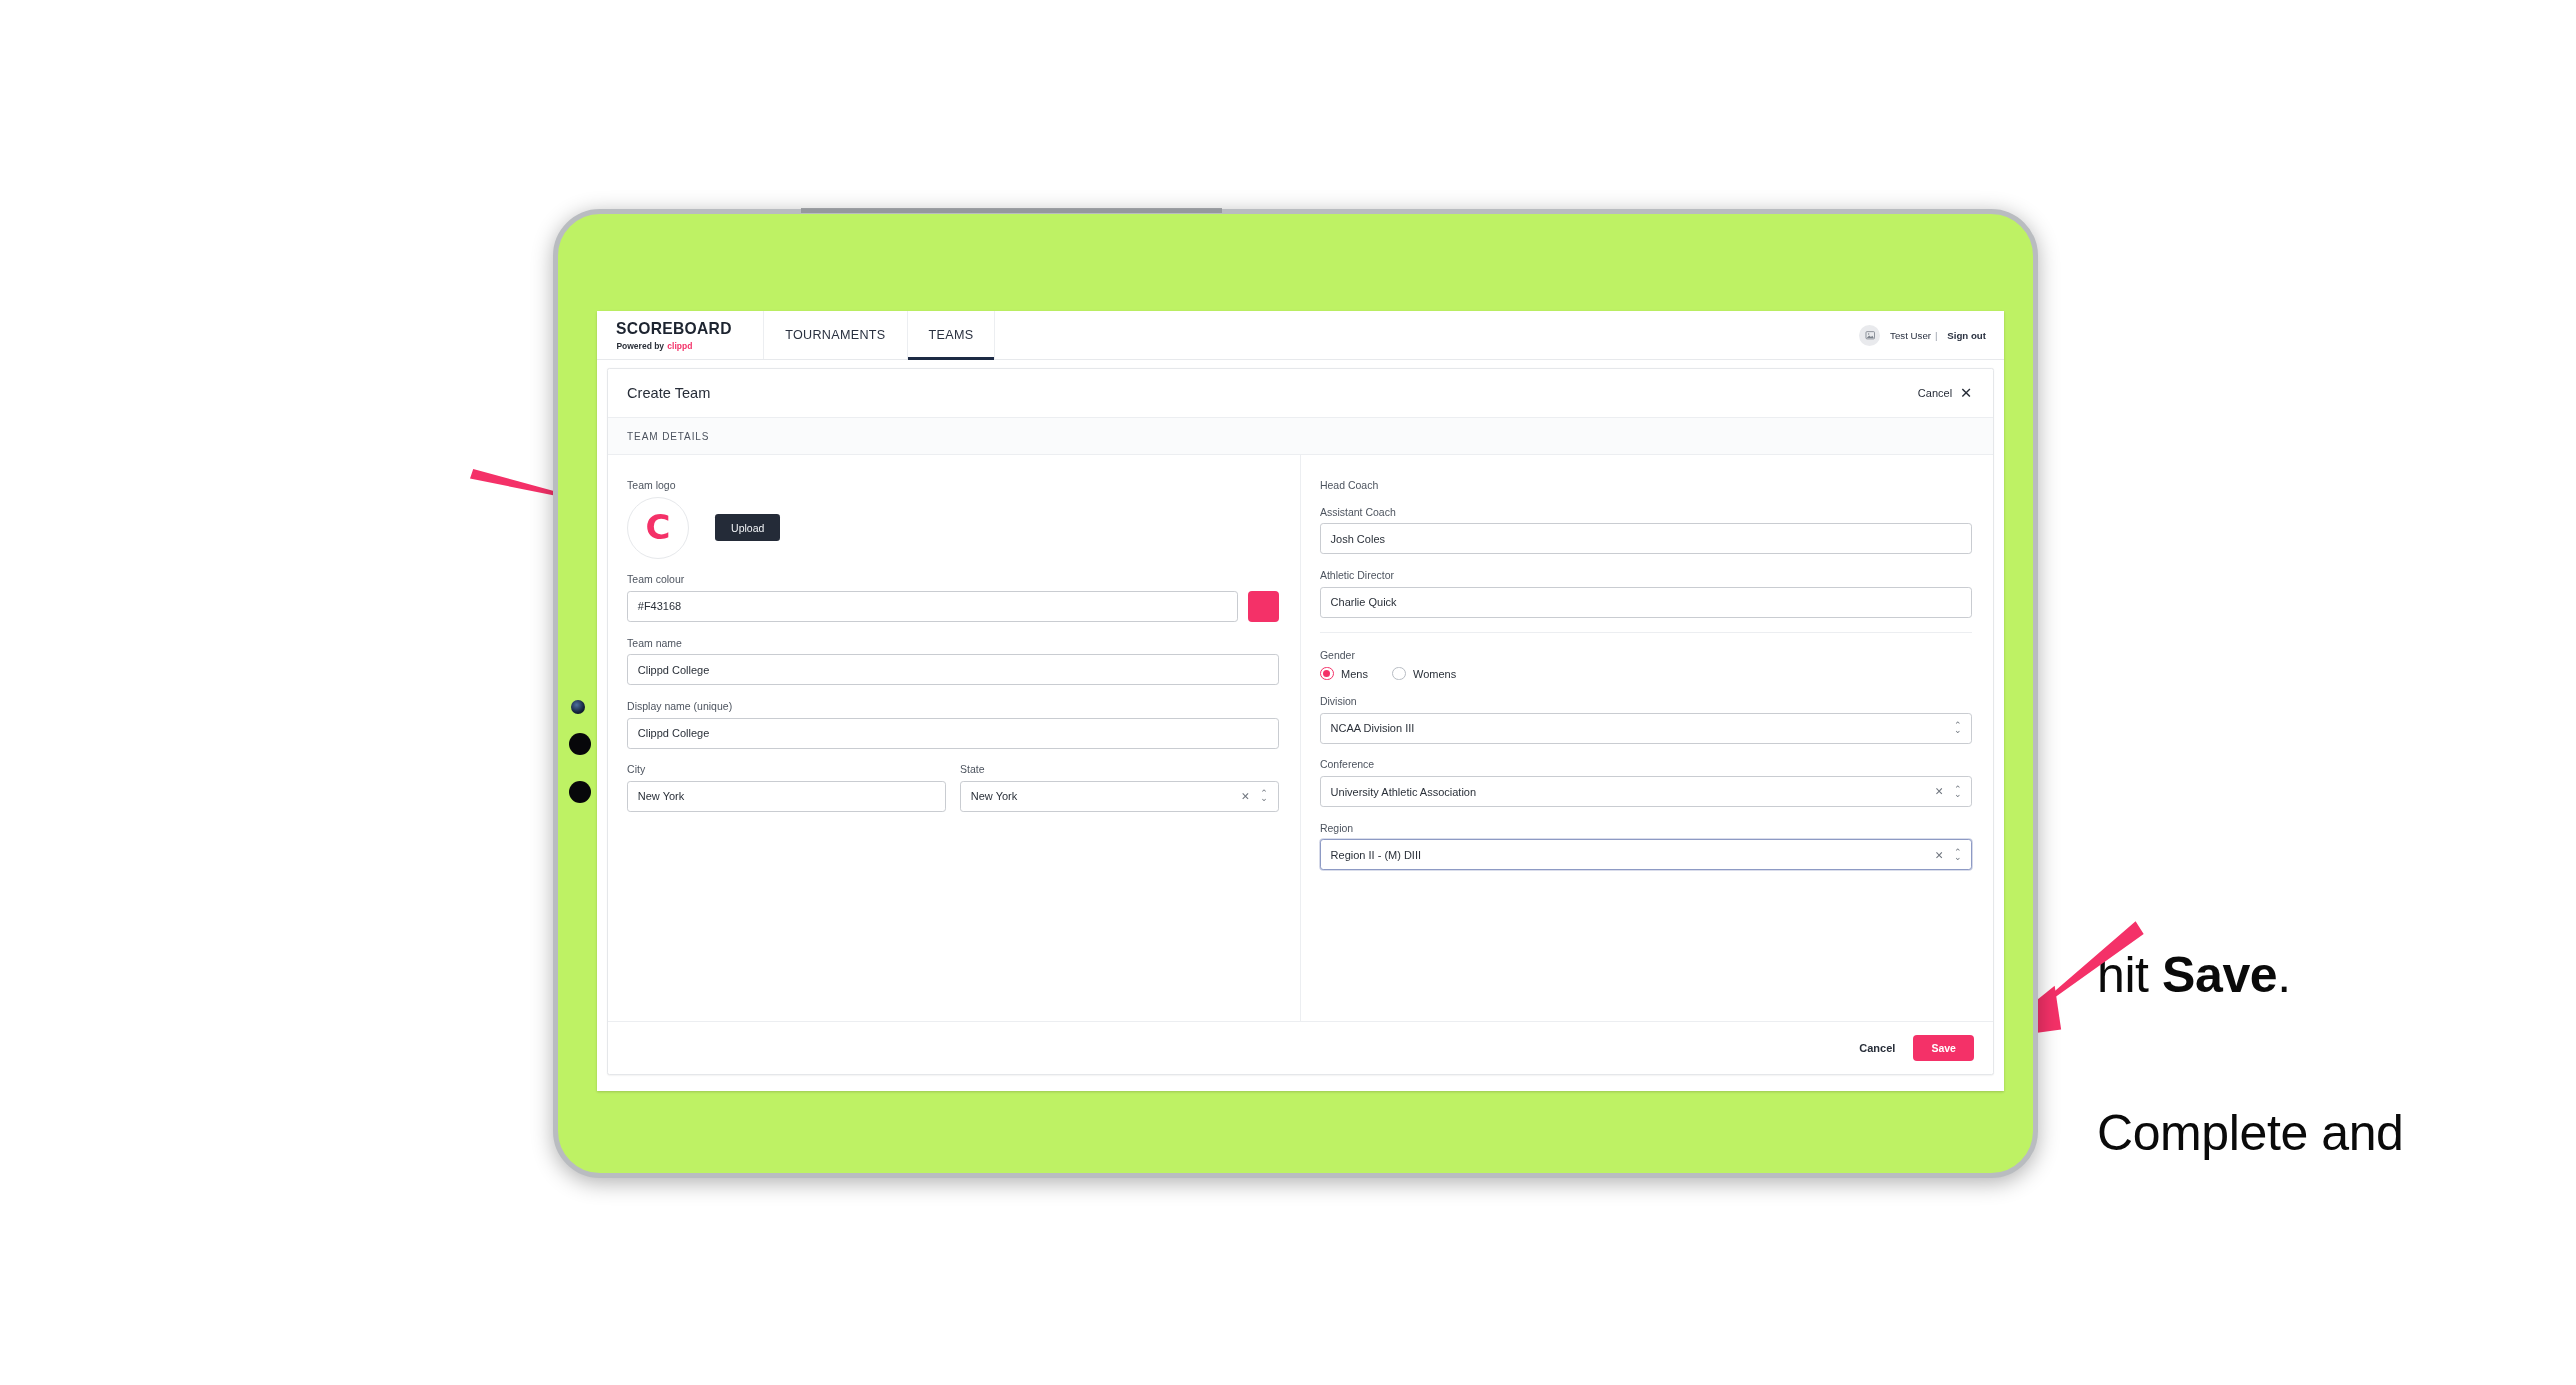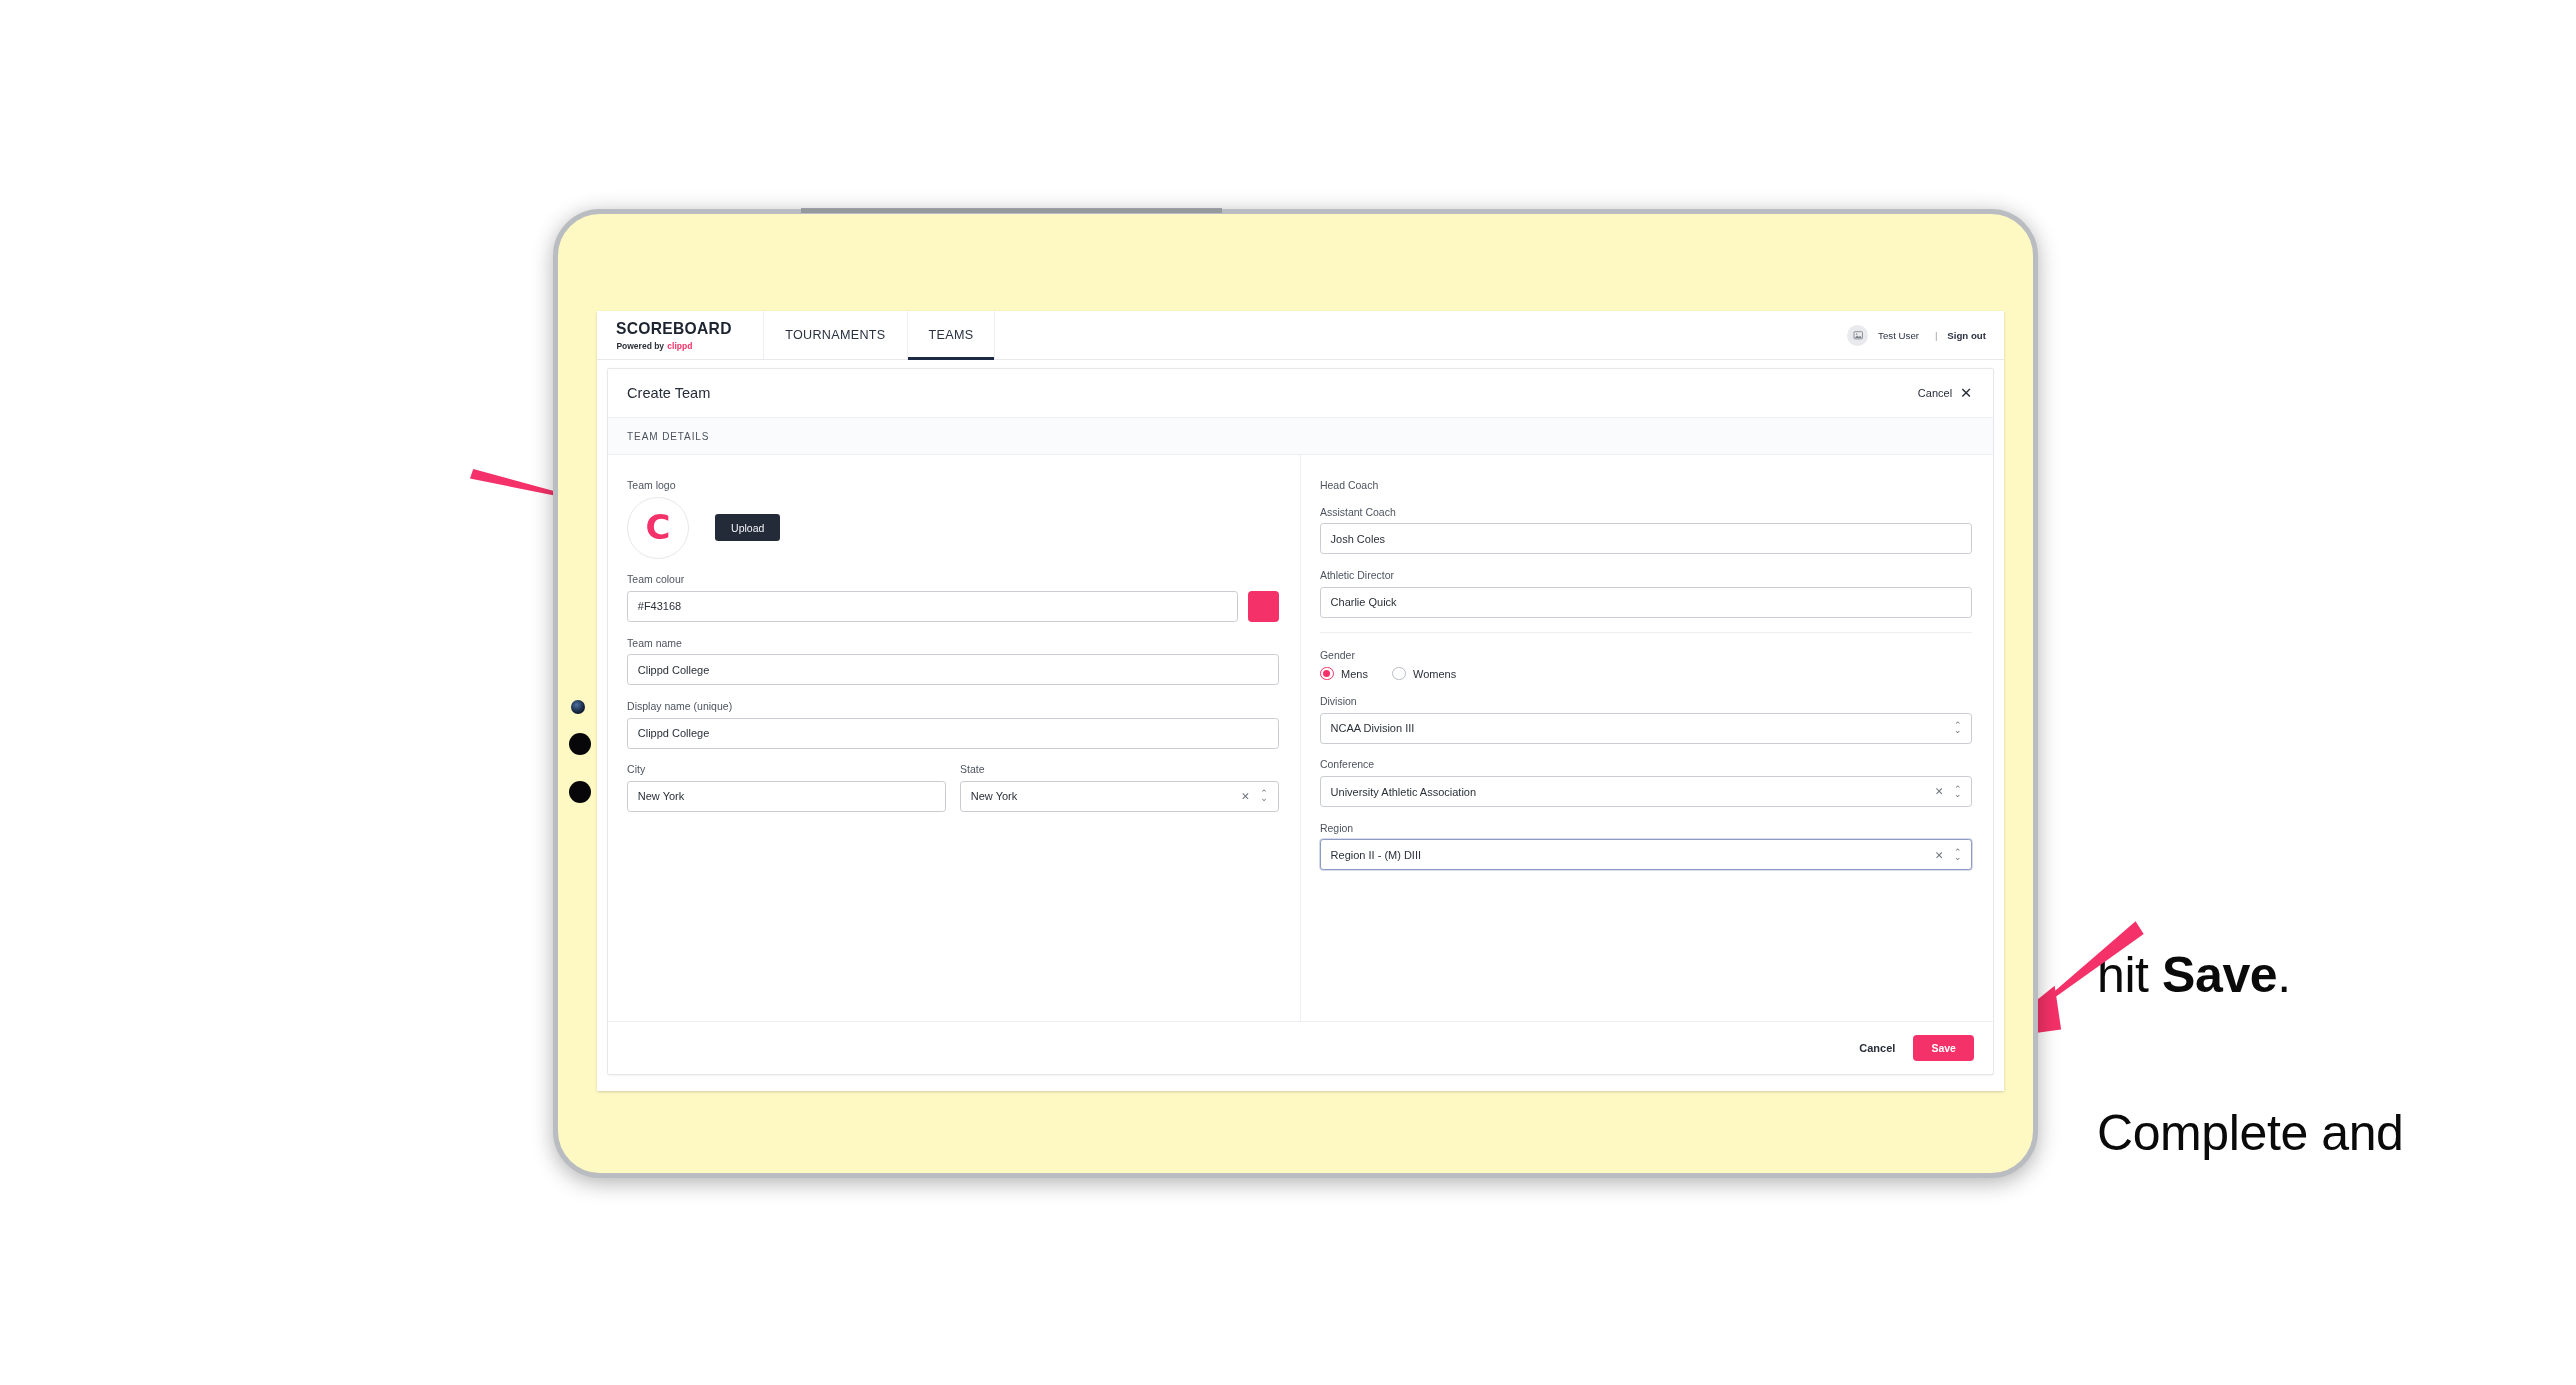--- a/index.html
+++ b/index.html
@@ -26,21 +26,21 @@
   .anno-right { left: 2097px; top: 778px; width: 454px; }
   .anno-right .bold { font-weight: 700; }
 
   .arrow { position: absolute; }
 
   
   .device {
     position: absolute;
     left: 553px; top: 209px;
     width: 1485px; height: 969px;
-    background: #fef9c3;
+    background: #bef264;
     border-radius: 47px;
     border: 5.7px solid #b9bcc0;
     box-shadow: 0 4.9px 21px rgba(0,0,0,.30);
   }
   .device::before { 
     content:"";
     position:absolute; left: 243px; top:-5.7px; width: 421px; height: 4.9px;
     background: #8e9296; opacity:.85;
   }
   .cam-dot {
@@ -103,21 +103,21 @@
   .nav-right {
     margin-left:auto; display:flex; align-items:center; gap: 9.7px;
     padding-right: 18px;
   }
   .avatar {
     width: 21px; height: 21px; border-radius: 50%;
     background:#e9eaed; display:flex; align-items:center; justify-content:center;
   }
   .avatar svg { display:block; }
   .user-text {
-    font-size: 9.7px; color: #2a3140; display:flex; align-items:center; gap: 16px;
+    font-size: 9.7px; color: #2a3140; display:flex; align-items:center; gap: 4px;
   }
   .user-text .sep { color:#9aa0aa; }
   .signout { font-size: 9.7px; color:#2a3140; font-weight: 600; cursor:pointer; }
 
   
   .card {
     margin: 8px 9.7px 0 9.7px;
     background:#fff;
     border: 0.8px solid #e5e7ea;
     border-radius: 2.4px;

